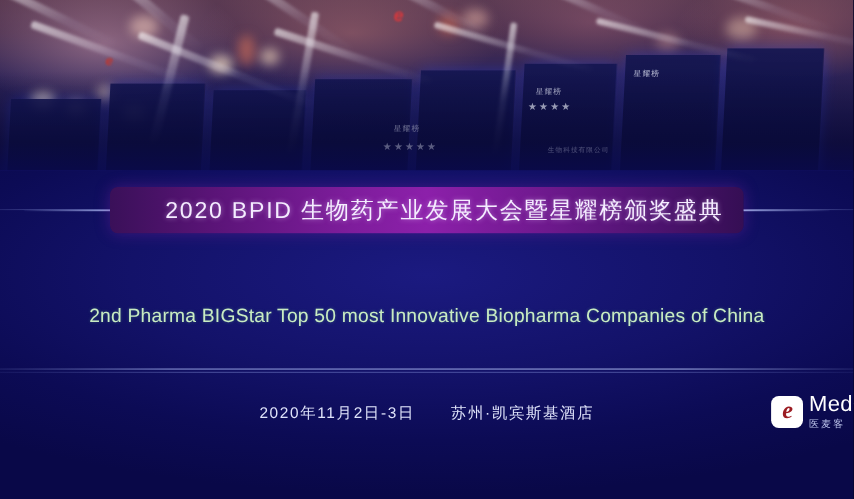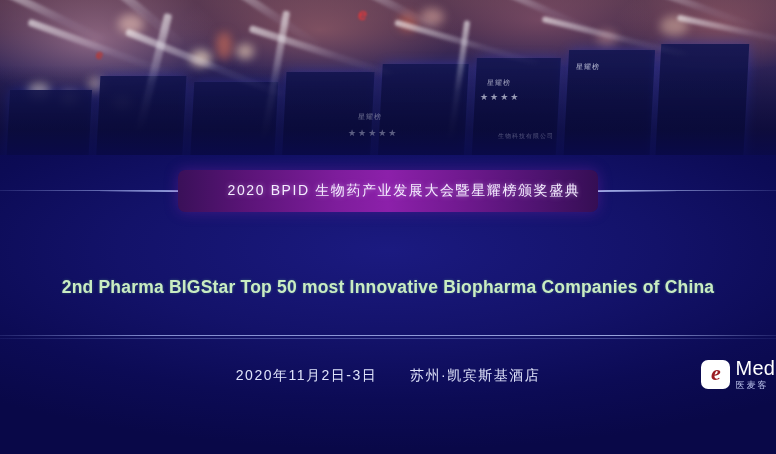--- a/index.html
+++ b/index.html
@@ -126,21 +126,21 @@
     padding: 0 18px;
     border-radius: 7px;
     display: flex;
     align-items: center;
     justify-content: center;
     background: linear-gradient(90deg,#3a1059 0%, #5a1477 16%, #7e1d9c 38%, #8c20aa 50%, #731a92 66%, #4e1370 86%, #350e54 100%);
     box-shadow: 0 0 14px rgba(120,30,160,.45);
   }
   #pill-text {
     color: #f4ecff;
-    font-size: 14px;
+    font-size: 21px;
     letter-spacing: 1.6px;
     white-space: nowrap;
     text-shadow: 0 0 5px rgba(235,200,255,.55);
     margin-left: 32px;
   }
 
   
   #headline {
     position: absolute;
     left: 0; top: 62px;
@@ -162,21 +162,20 @@
   #subtitle {
     position: absolute;
     left: 0; top: 122px;
     width: 776px;
     text-align: center;
     font-size: 17.5px;
     letter-spacing: .2px;
     color: #c9ecc2;
     white-space: nowrap;
     text-shadow: 0 0 3px rgba(120,220,140,.35);
-    font-weight: bold;
   }
 
   
   #dateline {
     position: absolute;
     left: 0; top: 212px;
     width: 776px;
     text-align: center;
     font-size: 14px;
     letter-spacing: 1.5px;

